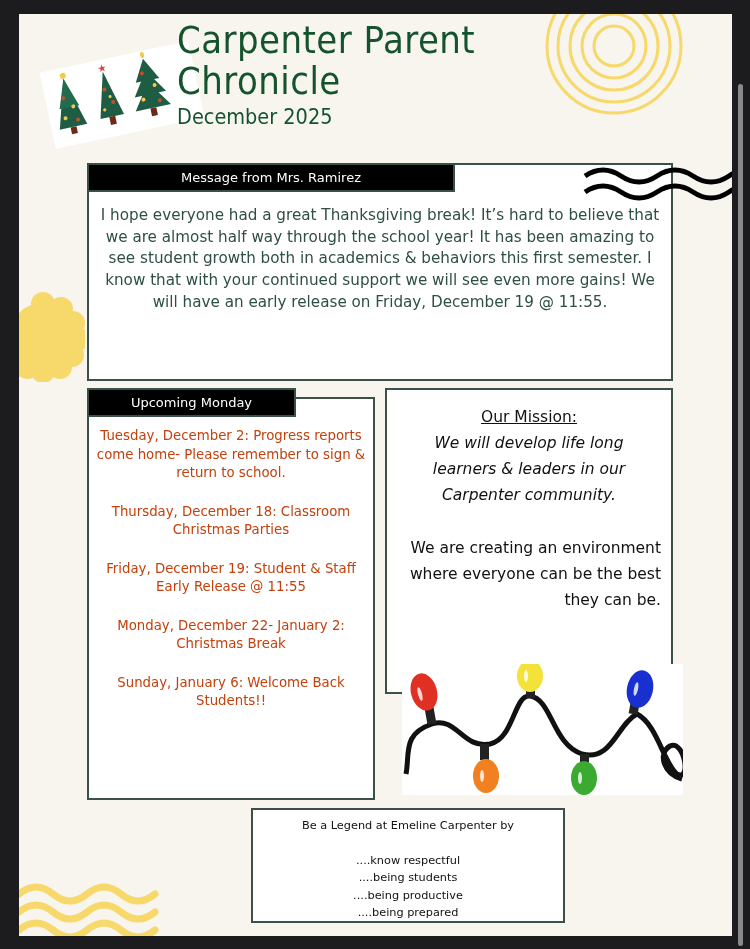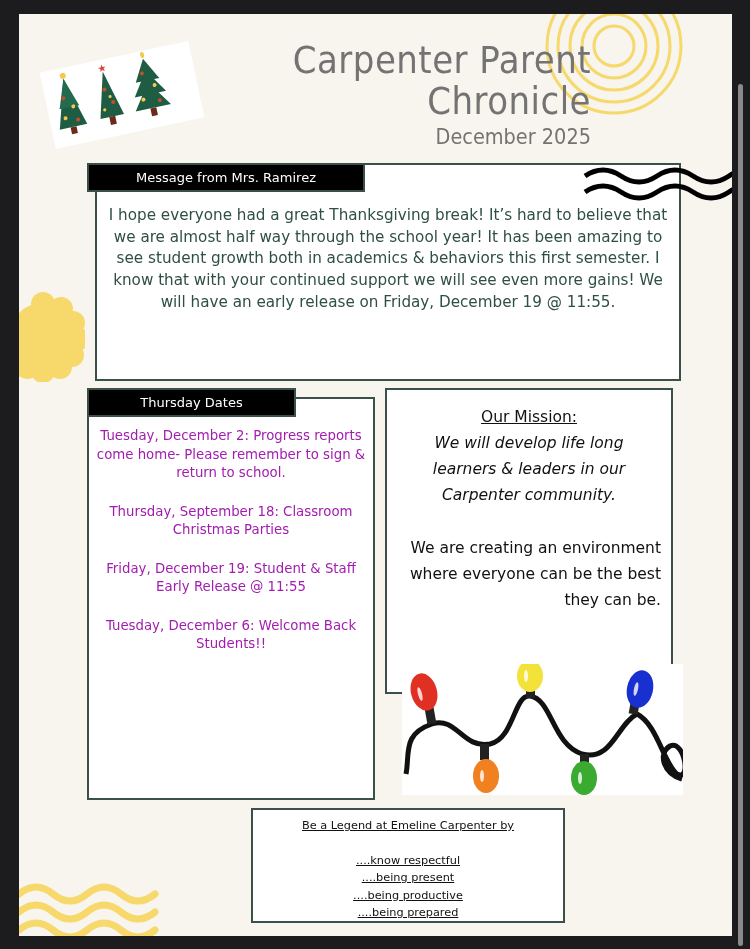--- a/index.html
+++ b/index.html
@@ -10,54 +10,54 @@
   .page {
     position:absolute; left:19px; top:14px; width:713px; height:922px;
     background:#f8f4ee; overflow:hidden;
   }
   .scrollbar {
     position:absolute; left:738px; top:84px; width:5px; height:862px;
     background:#8a8a8a; border-radius:3px;
   }
   .abs { position:absolute; }
 
-  .title-block { position:absolute; left:140px; top:26px; width:450px; text-align:right; color:#737373; }
+  .title-block { position:absolute; left:140px; top:6px; width:450px; text-align:left; color:#14532d; }
   .title-line { font-family:"DejaVu Sans", sans-serif; font-size:37px; line-height:41px; letter-spacing:0.5px; font-weight:400; transform:scaleX(0.92); }
   .subtitle { font-size:21px; line-height:26px; margin-top:2px; transform:scaleX(0.92); }
 
   .trees-card {
     position:absolute; left:27px; top:42px; width:152px; height:78px; background:#fff;
     transform:rotate(-12deg); transform-origin:center;
   }
 
   .box {
     position:absolute; background:#fff; border:2px solid #3b5049; box-sizing:border-box;
   }
   .box-header {
     position:absolute; background:#000; color:#fff; text-align:center;
     font-size:13px; box-sizing:border-box; border:2px solid #3b5049;
   }
   .msg-body {
     position:absolute; left:8px; right:8px; top:40px; text-align:center;
     color:#2f4f45; font-size:15.2px; line-height:21.7px;
   }
   .dates-body {
-    position:absolute; left:0; right:0; top:28px; text-align:center; color:#a21caf;
+    position:absolute; left:0; right:0; top:28px; text-align:center; color:#c2410c;
     font-size:13.3px; line-height:18.5px;
   }
   .date-item { margin-bottom:20px; padding:0 2px; }
   .mission-body {
     position:absolute; left:0; right:0; top:14px; text-align:center; color:#111;
     font-size:15.5px; line-height:26px;
   }
   .mission-heading { text-decoration:underline; }
   .gap { height:27px; }
   .legend-body {
     position:absolute; left:0; right:0; top:7px; text-align:center; color:#111;
-    font-size:11.3px; line-height:17.5px;text-decoration:underline;
+    font-size:11.3px; line-height:17.5px;
   }
 </style>
 </head>
 <body>
 
 <div class="page">
 
   <svg class="abs" style="left:515px; top:-48px;" width="160" height="160" viewBox="0 0 160 160">
     <g fill="none" stroke="#f6d86b" stroke-width="3">
       <circle cx="80" cy="80" r="20"></circle>
@@ -113,44 +113,45 @@
         <circle cx="46" cy="17" r="12"></circle>
       <circle cx="58" cy="31" r="12"></circle>
         <circle cx="62" cy="47" r="12"></circle>
       <circle cx="57" cy="63" r="12"></circle>
         <circle cx="45" cy="75" r="12"></circle>
       <circle cx="28" cy="79" r="12"></circle>
         <circle cx="12" cy="75" r="12"></circle>
     </g>
   </svg>
 
-  <div class="box" style="left:68px; top:149px; width:586px; height:218px;margin-left:8px;">
+  <div class="box" style="left:68px; top:149px; width:586px; height:218px;">
     <div class="msg-body">I hope everyone had a great Thanksgiving break!  It’s hard to believe that we are almost half way through the school year!  It has been amazing to see student growth both in academics &amp; behaviors this first semester.  I know that with your continued support we will see even more gains!  We will have an early release on Friday, December 19 @ 11:55.</div>
   </div>
-  <div class="box-header" style="left:68px; top:149px; width:278px; height:29px; line-height:25px;">
+  <div class="box-header" style="left:68px; top:149px; width:368px; height:29px; line-height:25px;">
     <span>Message from Mrs. Ramirez</span>
   </div>
 
   <svg class="abs" style="left:564px; top:152px;" width="160" height="40" viewBox="0 0 160 40">
     <g fill="none" stroke="#000" stroke-width="5">
       <path d="M2,10 q18,-12 36,0 t36,0 t36,0 t36,0 t36,0"></path>
       <path d="M2,26 q18,-12 36,0 t36,0 t36,0 t36,0 t36,0"></path>
     </g>
   </svg>
 
   <div class="box" style="left:68px; top:383px; width:288px; height:403px;">
     <div class="dates-body">
       <div class="date-item">Tuesday, December 2: Progress reports come home- Please remember to sign &amp; return to school.</div>
-      <div class="date-item">Thursday, September 18: Classroom Christmas Parties</div>
+      <div class="date-item">Thursday, December 18: Classroom Christmas Parties</div>
       <div class="date-item">Friday, December 19: Student &amp; Staff Early Release @ 11:55</div>
-      <div class="date-item">Tuesday, December 6: Welcome Back Students!!</div>
+      <div class="date-item">Monday, December 22- January 2: Christmas Break</div>
+      <div class="date-item">Sunday, January 6: Welcome Back Students!!</div>
     </div>
   </div>
   <div class="box-header" style="left:68px; top:374px; width:209px; height:29px; line-height:25px;">
-    <span>Thursday Dates</span>
+    <span>Upcoming Monday</span>
   </div>
 
   <div class="box" style="left:366px; top:374px; width:288px; height:306px;">
     <div class="mission-body">
       <div class="mission-heading">Our Mission:</div>
       <div style="padding:0 36px;font-style:italic;">We will develop life long learners &amp; leaders in our Carpenter community.</div>
       <div class="gap"></div>
       <div style="padding:0 10px;text-align:right;">We are creating an environment where everyone can be the best they can be.</div>
     </div>
   </div>
@@ -178,21 +179,21 @@
         <ellipse cx="234" cy="25" rx="2" ry="7" transform="rotate(12 234 25)"></ellipse>
       </g>
     </svg>
   </div>
 
   <div class="box" style="left:232px; top:794px; width:314px; height:115px;">
     <div class="legend-body">
       <div>Be a Legend at Emeline Carpenter by</div>
       <div style="height:17px;"></div>
       <div>....know respectful</div>
-      <div>....being present</div>
+      <div>....being students</div>
       <div>....being productive</div>
       <div>....being prepared</div>
     </div>
   </div>
 
   <svg class="abs" style="left:-2px; top:862px;" width="150" height="62" viewBox="0 0 150 62">
     <g fill="none" stroke="#f6d86b" stroke-width="7" stroke-linecap="round">
       <path d="M2,18 q17,-14 34,0 t34,0 t34,0 t34,0"></path>
       <path d="M2,36 q17,-14 34,0 t34,0 t34,0 t34,0"></path>
       <path d="M2,54 q17,-14 34,0 t34,0 t34,0 t34,0"></path>

